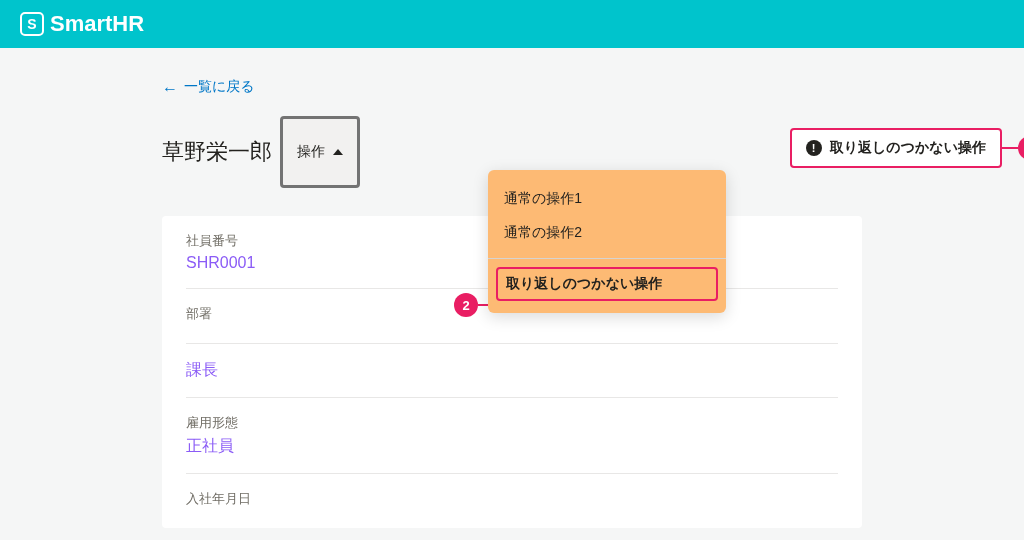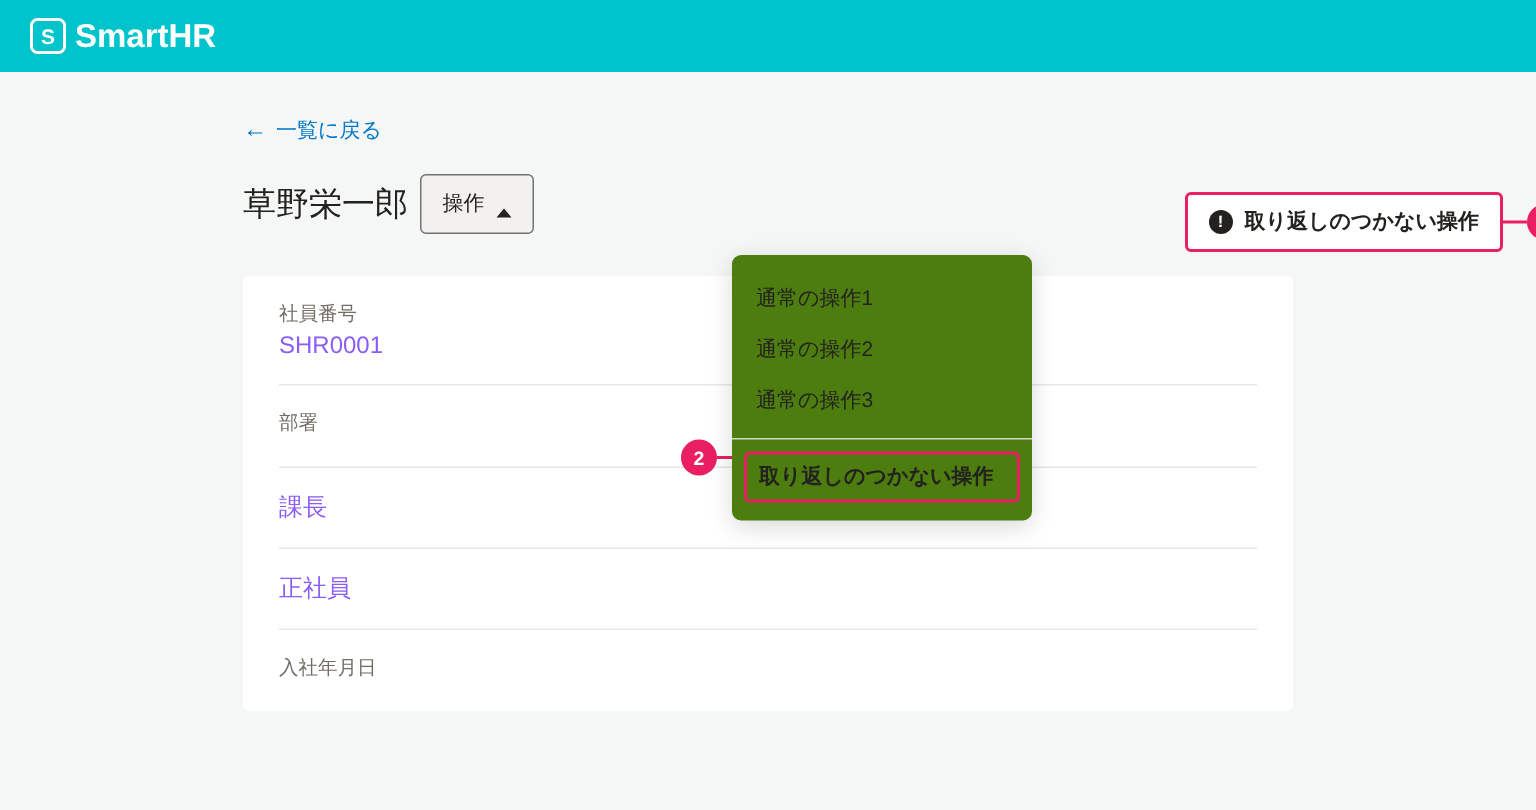--- a/index.html
+++ b/index.html
@@ -12,24 +12,24 @@
     .chevron-down { width: 0; height: 0; border-left: 5px solid transparent; border-right: 5px solid transparent; border-top: 6px solid white; }
     
     .container { max-width: 700px; margin: 0 auto; padding-top: 30px; position: relative; }
     
     .back-link { color: #0077c7; font-size: 14px; text-decoration: none; display: inline-flex; align-items: center; gap: 6px; margin-bottom: 20px; }
     .back-arrow { font-size: 16px; }
     
     .title-row { display: flex; align-items: center; gap: 8px; margin-bottom: 28px; }
     .page-title { font-size: 22px; font-weight: normal; color: #23221f; }
     
-    .action-button { background: #f2f1f0; border: 1px solid #737373; border-radius: 4px; padding: 10px 14px; font-size: 14px; color: #23221f; display: inline-flex; align-items: flex-end; gap: 8px; cursor: pointer; }
+    .action-button { background: #f2f1f0; border: 3px solid #737373; border-radius: 4px; padding: 24px 14px; font-size: 14px; color: #23221f; display: inline-flex; align-items: center; gap: 8px; cursor: pointer; }
     .caret-up { width: 0; height: 0; border-left: 5px solid transparent; border-right: 5px solid transparent; border-bottom: 6px solid #23221f; }
     
-    .dropdown { position: absolute; top: 122px; left: 326px; background: #4d7c0f; border-radius: 6px; box-shadow: 0 4px 16px rgba(0,0,0,0.15); padding: 8px 0; width: 200px; z-index: 10; }
+    .dropdown { position: absolute; top: 122px; left: 326px; background: #fdba74; border-radius: 6px; box-shadow: 0 4px 16px rgba(0,0,0,0.15); padding: 8px 0; width: 238px; z-index: 10; }
     .dropdown-section { padding: 4px 0; }
     .dropdown-item { padding: 8px 16px; font-size: 14px; color: #23221f; cursor: pointer; }
     .dropdown-divider { height: 1px; background: #d6d3d0; margin: 4px 0; }
     
     .card { background: white; border-radius: 4px; padding: 0 24px; }
     .field { padding: 16px 0; border-bottom: 1px solid #e8e7e6; }
     .field:last-child { border-bottom: none; }
     .field-label { font-size: 13px; color: #706d65; margin-bottom: 4px; }
     .field-value { font-size: 16px; color: #8b5cf6; }
     
@@ -66,21 +66,20 @@
     <button class="action-button">
       <span>操作</span>
       <span class="caret-up"></span>
     </button>
   </div>
   
   <div class="dropdown">
     <div class="dropdown-section">
       <div class="dropdown-item">通常の操作1</div>
       <div class="dropdown-item">通常の操作2</div>
-      <div class="dropdown-item">通常の操作3</div>
     </div>
     <div class="dropdown-divider"></div>
     <div class="dropdown-section">
       <div class="dropdown-item danger-item">取り返しのつかない操作</div>
     </div>
   </div>
   
   <button class="danger-button">
     <span class="warning-icon">!</span>
     <span>取り返しのつかない操作</span>
@@ -96,20 +95,21 @@
       <div class="field-label">社員番号</div>
       <div class="field-value">SHR0001</div>
     </div>
     <div class="field">
       <div class="field-label">部署</div>
     </div>
     <div class="field">
       <div class="field-value">課長</div>
     </div>
     <div class="field">
+      <div class="field-label">雇用形態</div>
       <div class="field-value">正社員</div>
     </div>
     <div class="field">
       <div class="field-label">入社年月日</div>
       <div class="field-value"></div>
     </div>
   </div>
 </div>
 
 </body></html>

